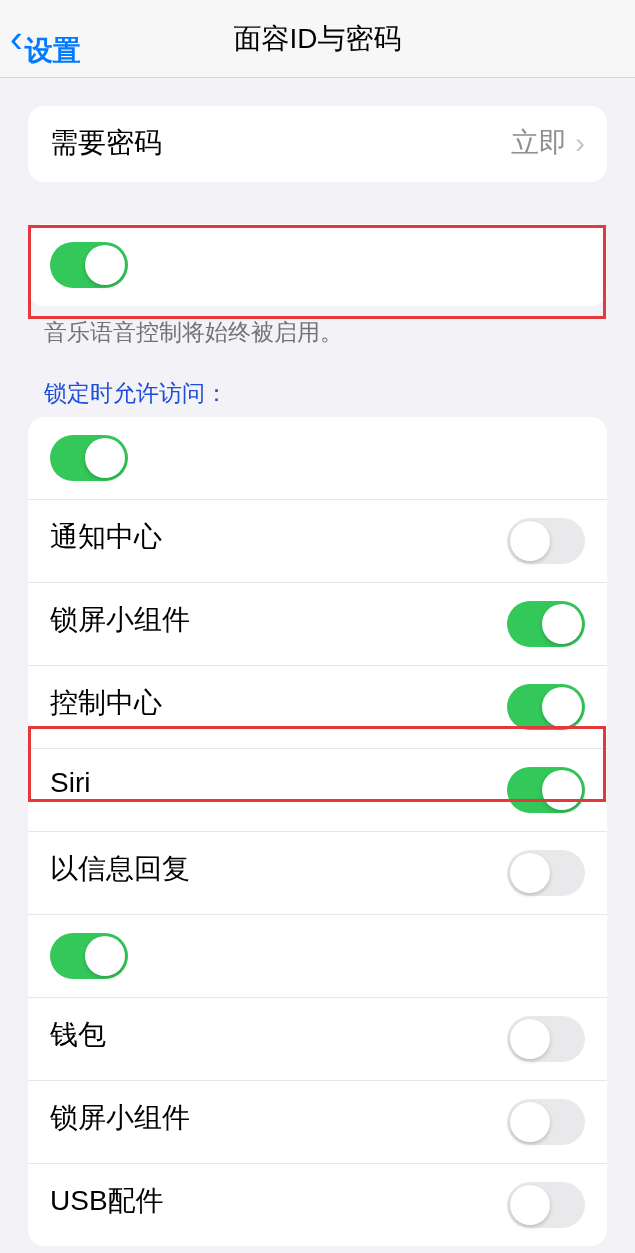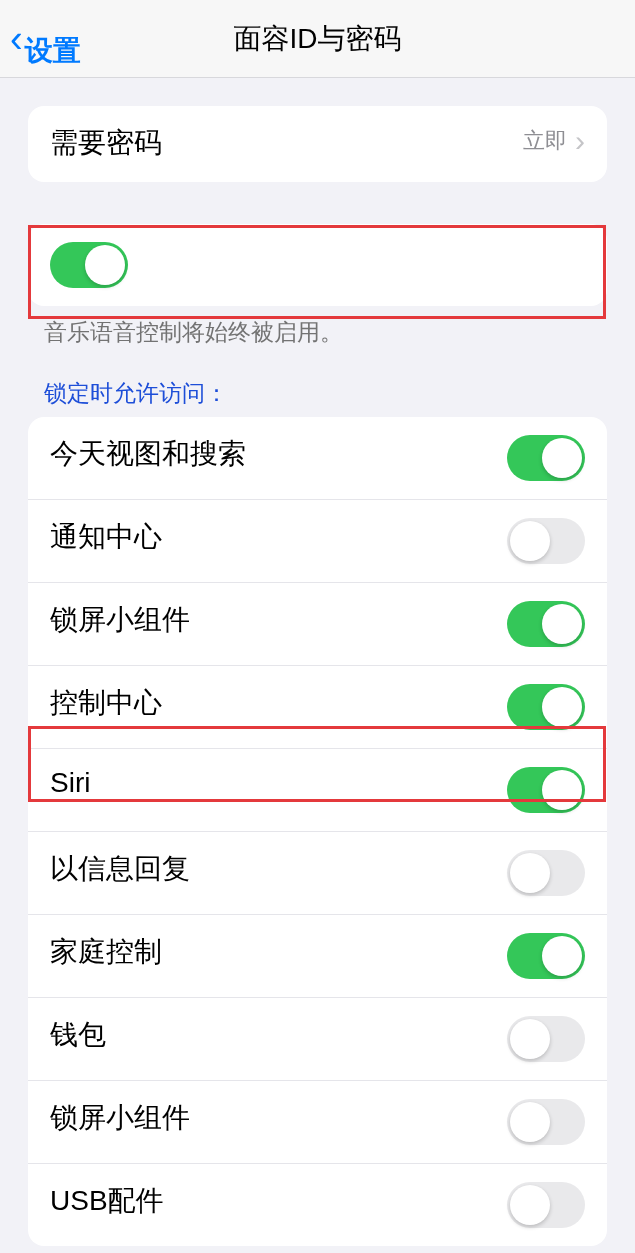--- a/index.html
+++ b/index.html
@@ -76,21 +76,21 @@
       font-size: 28px;
       color: #000;
       font-weight: 400;
     }
     .row-right {
       display: flex;
       align-items: center;
       gap: 8px;
     }
     .row-value {
-      font-size: 22px;
+      font-size: 28px;
       color: #8e8e93;
     }
     .disclosure {
       color: #c5c5c8;
       font-size: 30px;
       font-weight: 500;
     }
     .footer-text {
       margin: 10px 44px 0 44px;
       font-size: 23px;
@@ -183,21 +183,20 @@
       <div class="toggle on">
         <div class="toggle-knob"></div>
       </div>
     </div>
   </div>
   <div class="footer-text">音乐语音控制将始终被启用。</div>
 
   <div class="header-text">锁定时允许访问：</div>
   <div class="group group-lock" id="lock-access-group">
       <div class="row">
-        <span class="row-label">今天视图和搜索</span>
         <div class="toggle on">
           <div class="toggle-knob"></div>
         </div>
       </div>
       <div class="row">
         <span class="row-label">通知中心</span>
         <div class="toggle off">
           <div class="toggle-knob"></div>
         </div>
       </div>
@@ -219,21 +218,20 @@
           <div class="toggle-knob"></div>
         </div>
       </div>
       <div class="row">
         <span class="row-label">以信息回复</span>
         <div class="toggle off">
           <div class="toggle-knob"></div>
         </div>
       </div>
       <div class="row">
-        <span class="row-label">家庭控制</span>
         <div class="toggle on">
           <div class="toggle-knob"></div>
         </div>
       </div>
       <div class="row">
         <span class="row-label">钱包</span>
         <div class="toggle off">
           <div class="toggle-knob"></div>
         </div>
       </div>

